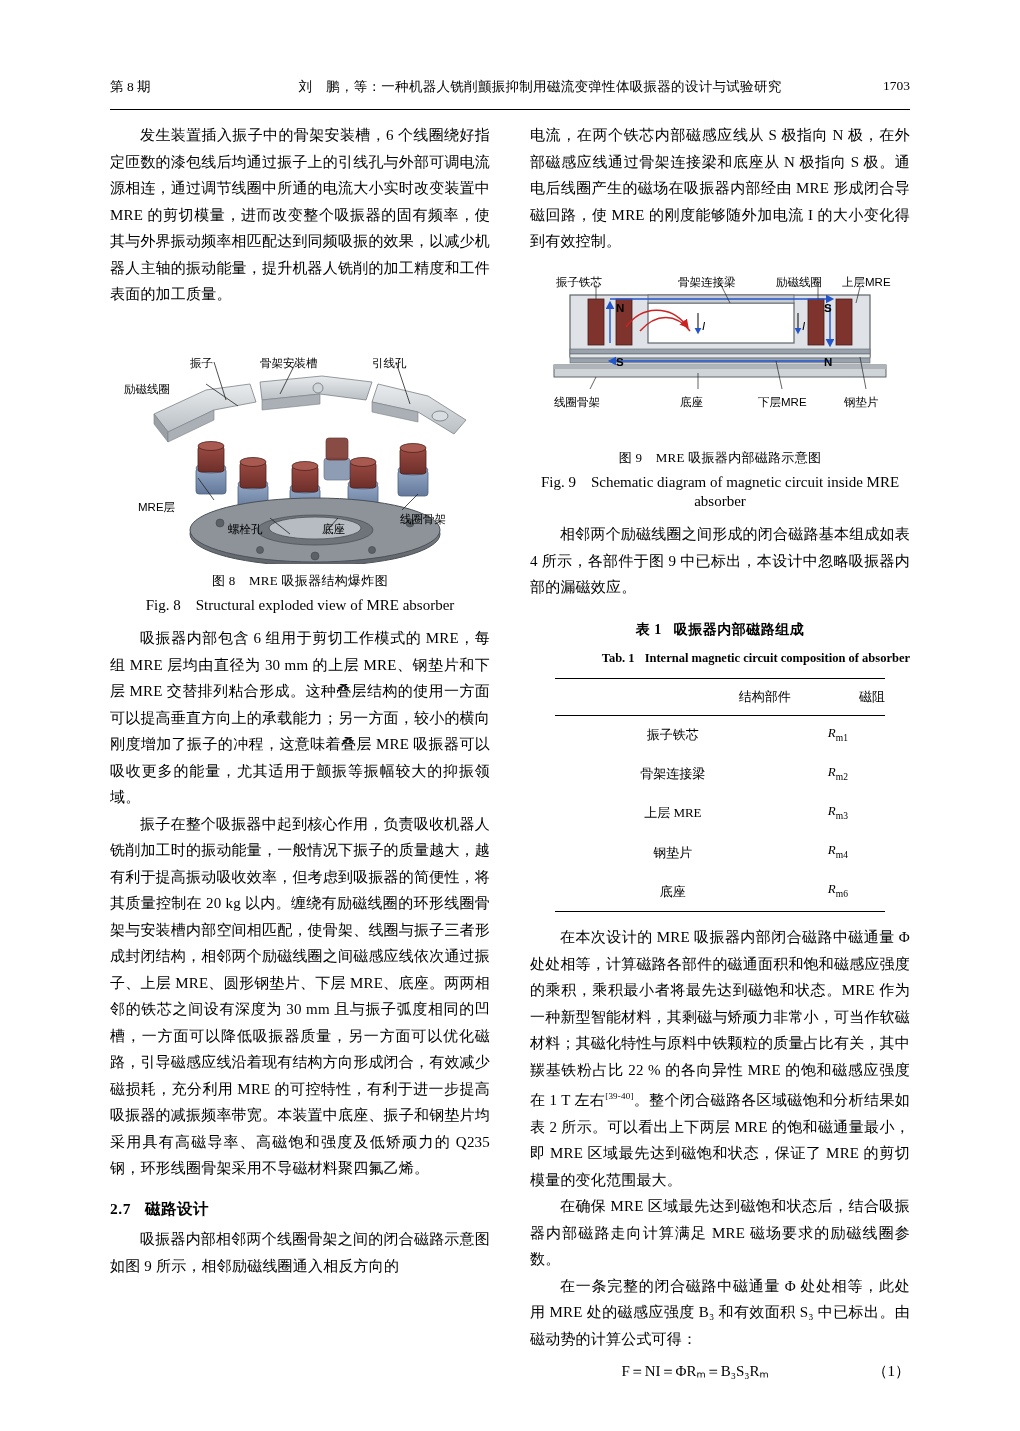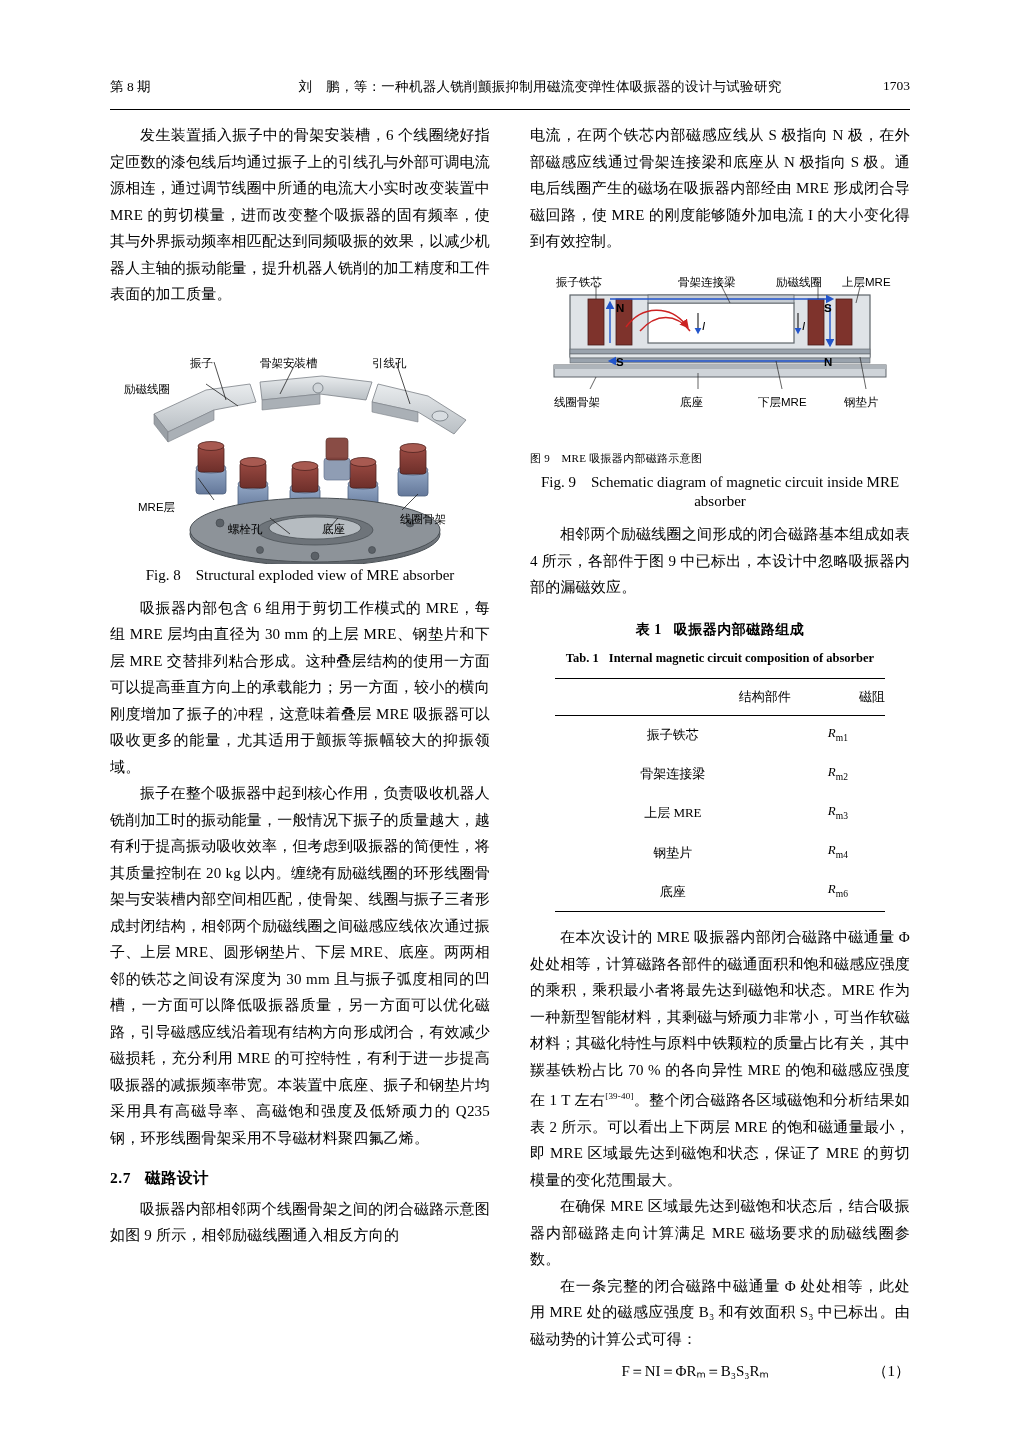--- a/index.html
+++ b/index.html
@@ -69,21 +69,22 @@
     font-weight: bold;
     letter-spacing: 0.5px;
   }
   .section-head .num { margin-right: 14px; }
 
   
   .figure {
     margin: 10px 0 4px 0;
   }
   .fig-caption-cn {
-    font-size: 11px;
+    text-align: center;
+    font-size: 13px;
     margin-top: 4px;
     letter-spacing: 0.3px;
   }
   .fig-caption-en {
     text-align: center;
     font-size: 15px;
     margin-top: 2px;
     line-height: 19px;
     font-family: "Liberation Serif", serif;
   }
@@ -113,21 +114,21 @@
   
   .table-title-cn {
     text-align: center;
     font-size: 14px;
     font-weight: bold;
     margin-top: 16px;
     letter-spacing: 0.5px;
   }
   .table-title-cn .tnum { margin-right: 12px; }
   .table-title-en {
-    text-align: center;
+    text-align: right;
     font-size: 12.5px;
     font-weight: bold;
     margin-top: 2px;
   }
   .table-title-en .tnum { margin-right: 10px; }
   table.tbl {
     margin: 6px auto 0 auto;
     border-collapse: collapse;
     width: 330px;
     font-size: 13px;
@@ -278,20 +279,21 @@
 
         <span class="lbl" style="left:80px; top:32px;">振子</span>
         <span class="lbl" style="left:150px; top:32px;">骨架安装槽</span>
         <span class="lbl" style="left:262px; top:32px;">引线孔</span>
         <span class="lbl" style="left:14px; top:58px;">励磁线圈</span>
         <span class="lbl" style="left:28px; top:176px;">MRE层</span>
         <span class="lbl" style="left:118px; top:198px;">螺栓孔</span>
         <span class="lbl" style="left:212px; top:198px;">底座</span>
         <span class="lbl" style="left:290px; top:188px;">线圈骨架</span>
       </div>
+      <div class="fig-caption-cn">图 8　MRE 吸振器结构爆炸图</div>
       <div class="fig-caption-en">Fig. 8　Structural exploded view of MRE absorber</div>
     </div>
 
     <p class="body" style="margin-top:10px;">吸振器内部包含 6 组用于剪切工作模式的 MRE，每组 MRE 层均由直径为 30 mm 的上层 MRE、钢垫片和下层 MRE 交替排列粘合形成。这种叠层结构的使用一方面可以提高垂直方向上的承载能力；另一方面，较小的横向刚度增加了振子的冲程，这意味着叠层 MRE 吸振器可以吸收更多的能量，尤其适用于颤振等振幅较大的抑振领域。</p>
     <p class="body">振子在整个吸振器中起到核心作用，负责吸收机器人铣削加工时的振动能量，一般情况下振子的质量越大，越有利于提高振动吸收效率，但考虑到吸振器的简便性，将其质量控制在 20 kg 以内。缠绕有励磁线圈的环形线圈骨架与安装槽内部空间相匹配，使骨架、线圈与振子三者形成封闭结构，相邻两个励磁线圈之间磁感应线依次通过振子、上层 MRE、圆形钢垫片、下层 MRE、底座。两两相邻的铁芯之间设有深度为 30 mm 且与振子弧度相同的凹槽，一方面可以降低吸振器质量，另一方面可以优化磁路，引导磁感应线沿着现有结构方向形成闭合，有效减少磁损耗，充分利用 MRE 的可控特性，有利于进一步提高吸振器的减振频率带宽。本装置中底座、振子和钢垫片均采用具有高磁导率、高磁饱和强度及低矫顽力的 Q235 钢，环形线圈骨架采用不导磁材料聚四氟乙烯。</p>
 
     <div class="section-head">
       <span class="num">2.7</span><span>磁路设计</span>
     </div>
 
@@ -419,21 +421,21 @@
             <td><span class="ital">R</span><span class="sub">m4</span></td>
           </tr>
           <tr class="last">
             <td>底座</td>
             <td><span class="ital">R</span><span class="sub">m6</span></td>
           </tr>
         </tbody>
       </table>
     </div>
 
-    <p class="body" style="margin-top:12px;"><span>在本次设计的 MRE 吸振器内部闭合磁路中磁通量 Φ 处处相等，计算磁路各部件的磁通面积和饱和磁感应强度的乘积，乘积最小者将最先达到磁饱和状态。MRE 作为一种新型智能材料，其剩磁与矫顽力非常小，可当作软磁材料；其磁化特性与原料中铁颗粒的质量占比有关，其中羰基铁粉占比 70 % 的各向异性 MRE 的饱和磁感应强度在 1 T 左右</span><span class="sup">[39-40]</span><span>。整个闭合磁路各区域磁饱和分析结果如表 2 所示。可以看出上下两层 MRE 的饱和磁通量最小，即 MRE 区域最先达到磁饱和状态，保证了 MRE 的剪切模量的变化范围最大。</span></p>
+    <p class="body" style="margin-top:12px;"><span>在本次设计的 MRE 吸振器内部闭合磁路中磁通量 Φ 处处相等，计算磁路各部件的磁通面积和饱和磁感应强度的乘积，乘积最小者将最先达到磁饱和状态。MRE 作为一种新型智能材料，其剩磁与矫顽力非常小，可当作软磁材料；其磁化特性与原料中铁颗粒的质量占比有关，其中羰基铁粉占比 22 % 的各向异性 MRE 的饱和磁感应强度在 1 T 左右</span><span class="sup">[39-40]</span><span>。整个闭合磁路各区域磁饱和分析结果如表 2 所示。可以看出上下两层 MRE 的饱和磁通量最小，即 MRE 区域最先达到磁饱和状态，保证了 MRE 的剪切模量的变化范围最大。</span></p>
 
     <p class="body">在确保 MRE 区域最先达到磁饱和状态后，结合吸振器内部磁路走向计算满足 MRE 磁场要求的励磁线圈参数。</p>
     <p class="body">在一条完整的闭合磁路中磁通量 Φ 处处相等，此处用 MRE 处的磁感应强度 B₃ 和有效面积 S₃ 中已标出。由磁动势的计算公式可得：</p>
 
     <div class="formula">
       <span class="expr">F＝NI＝ΦRₘ＝B₃S₃Rₘ</span>
       <span class="fnum">（1）</span>
     </div>
   </div>
 

